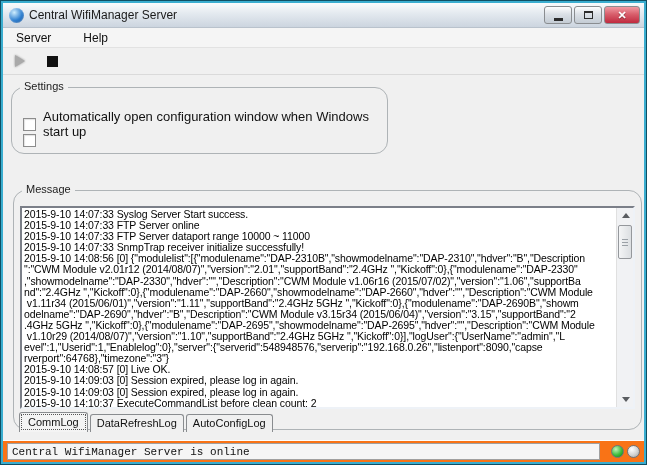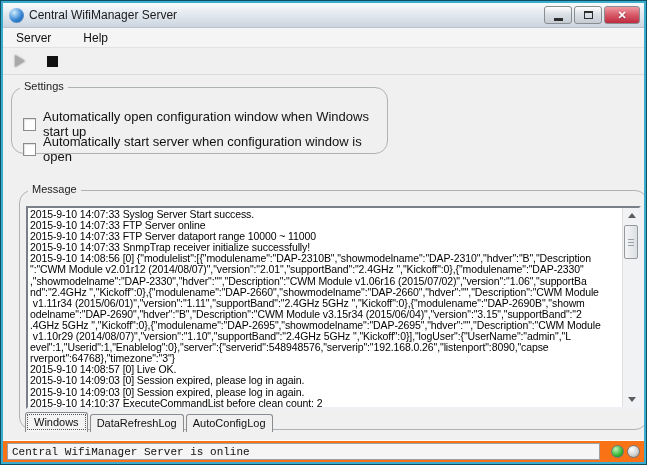--- a/index.html
+++ b/index.html
@@ -48,21 +48,21 @@
                     padding:0 4px; font-size:11px; color:#1c1c1c; }
 
   .settings-group { left:8px; top:12px; width:377px; height:67px; }
   .check-row { position:absolute; left:11px; display:flex; align-items:center; }
   .check-row.r1 { top:21px; }
   .check-row.r2 { top:46px; }
   .checkbox { width:13px; height:13px; background:#fff; border:1px solid #8c8c8c;
               box-shadow:inset 1px 1px 1px rgba(0,0,0,.12); margin-right:7px; flex:none; }
   .check-label { font-size:13px; color:#111; }
 
-  .message-group { left:16px; top:115px; width:629px; height:240px;padding-left:44px; }
+  .message-group { left:10px; top:115px; width:629px; height:240px;padding-left:44px; }
 
   .log-area { position:absolute; left:6px; top:15px; right:6px; height:203px;
               background:#fff; border:2px solid; border-color:#7b7f88 #eef2f7 #eef2f7 #7b7f88;
               overflow:hidden; }
   .log-lines { position:absolute; left:2px; top:1px; right:19px; bottom:0;
                font-size:10.5px; line-height:11.1px; color:#000; letter-spacing:-0.1px; }
   .log-line { white-space:pre; overflow:hidden; }
 
   .scrollbar { position:absolute; right:0; top:0; bottom:0; width:17px; background:#f1f2f4;
                border-left:1px solid #e0e0e0; }
@@ -135,21 +135,20 @@
     <div class="client">
 
       <div class="groupbox settings-group">
         <span class="groupbox-label">Settings</span>
         <div class="check-row r1">
           <span class="checkbox"></span>
           <span class="check-label">Automatically open configuration window when Windows start up</span>
         </div>
         <div class="check-row r2">
           <span class="checkbox"></span>
-          <span class="check-label">Automatically start server when configuration window is open</span>
         </div>
       </div>
 
       <div class="groupbox message-group">
         <span class="groupbox-label">Message</span>
 
         <div class="log-area">
           <div class="log-lines">
             <div class="log-line">2015-9-10 14:07:33 Syslog Server Start success.</div>
             <div class="log-line">2015-9-10 14:07:33 FTP Server online</div>
@@ -175,21 +174,21 @@
               <span class="tri-up"></span>
             </div>
             <div class="sb-thumb"></div>
             <div class="sb-arrow down">
               <span class="tri-down"></span>
             </div>
           </div>
         </div>
 
         <div class="tab-row">
-          <span class="tab active">Windows</span>
+          <span class="tab active">CommLog</span>
           <span class="tab">DataRefreshLog</span>
           <span class="tab">AutoConfigLog</span>
         </div>
       </div>
     </div>
 
     <div class="statusbar">
       <div class="status-panel">
         <span>Central WifiManager Server is online</span>
       </div>

